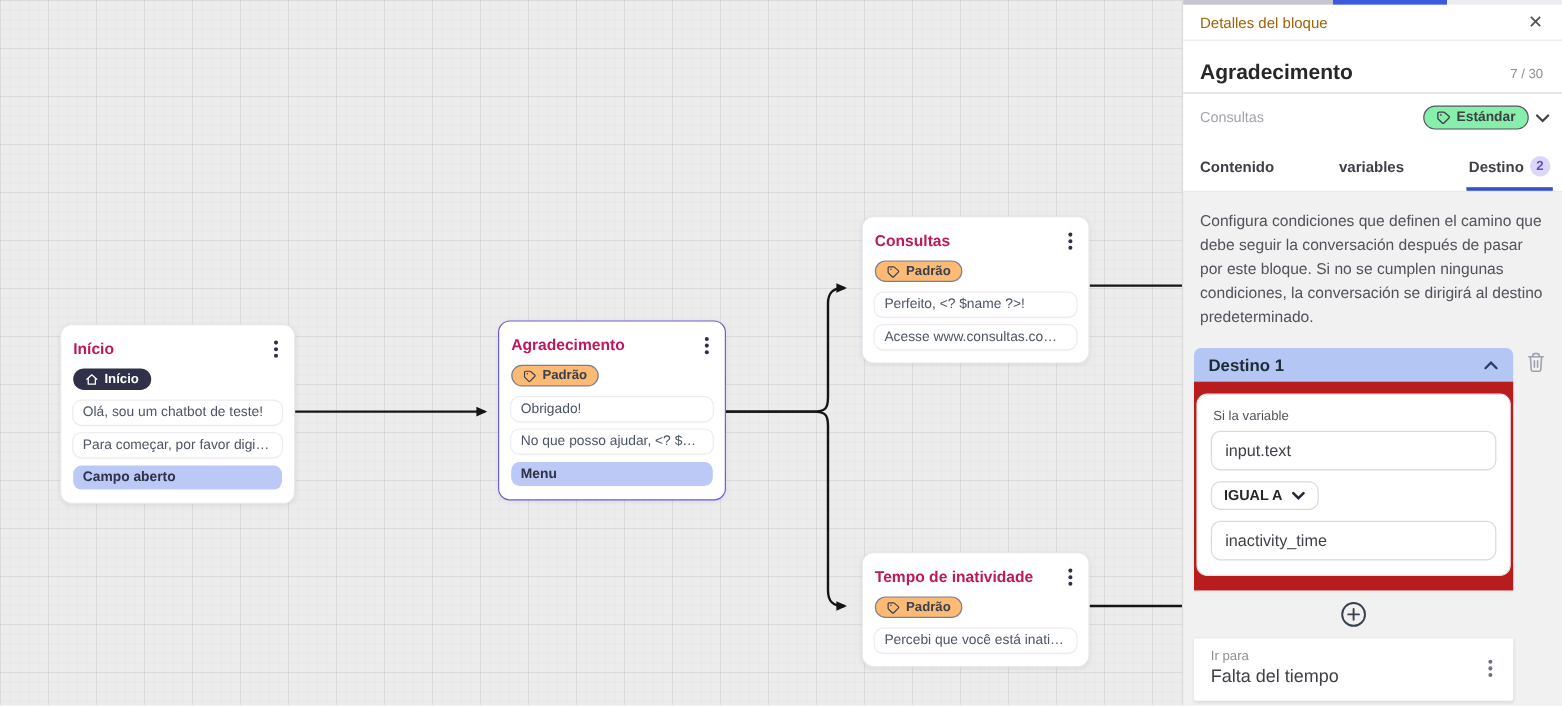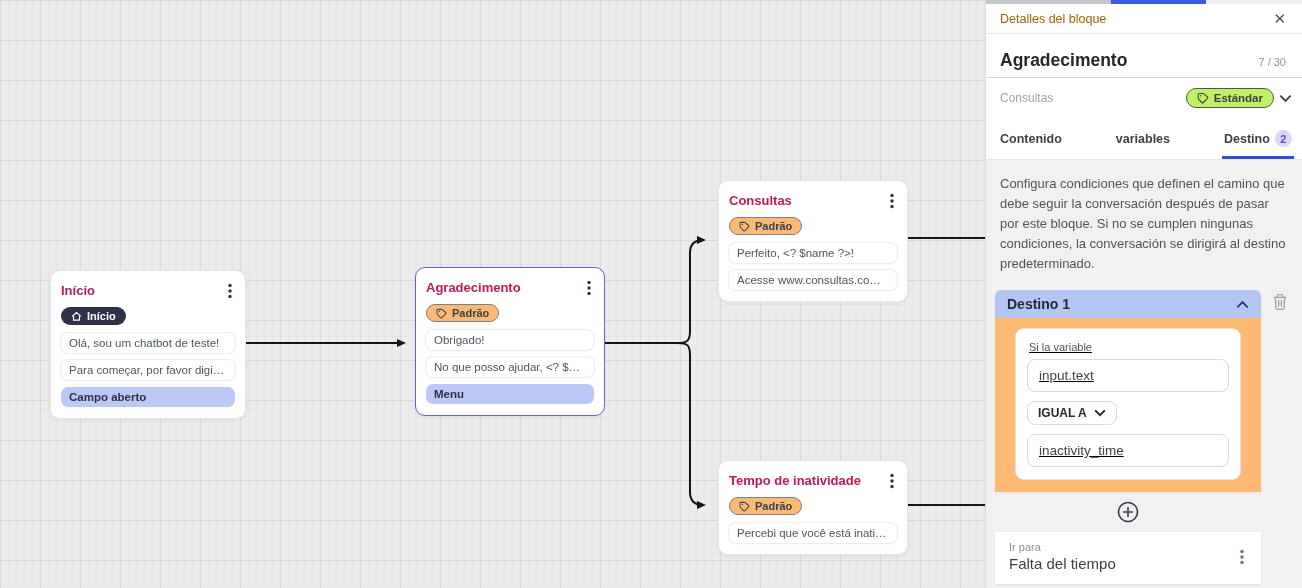--- a/index.html
+++ b/index.html
@@ -53,41 +53,41 @@
   .title-row { display:flex; justify-content:space-between; align-items:flex-end;
     padding:16px 16px 6px 14px; border-bottom:1px solid #d8d8dc; margin:0 0 0 0; }
   .block-name { font-size:17.5px; font-weight:700; color:#27272a; }
   .counter { font-size:11px; color:#8e8e96; padding-bottom:3px; }
   .marker-row { display:flex; justify-content:space-between; align-items:center;
     padding:10px 10px 10px 14px; }
   .marker-label { font-size:12px; color:#a3a3ab; }
   .marker-right { display:flex; align-items:center; gap:5px; color:#3f3f46; }
   .marker-pill { display:inline-flex; align-items:center; gap:5px;
     border:1px solid #52525b; border-radius:12px; padding:3px 10px;
-    font-size:11.5px; font-weight:700; color:#3f3f46; background:#bef264; cursor:pointer; }
+    font-size:11.5px; font-weight:700; color:#3f3f46; background:#86efac; cursor:pointer; }
   .tabs { display:flex; align-items:center; padding:4px 10px 0 12px;
     border-bottom:1px solid #e8e8ec;gap:24px; }
   .tab { font-size:12.5px; font-weight:700; color:#3f3f46; padding:8px 2px 9px;
     margin-right:26px; cursor:pointer; display:flex; align-items:center; gap:5px;
     border-bottom:3px solid transparent; }
   .tab.active { border-bottom-color:#3450cf; }
   .tab-badge { width:17px; height:17px; border-radius:50%; background:#dcd7f8;
     color:#5b50c9; font-size:11px; font-weight:700; display:inline-flex;
     align-items:center; justify-content:center; }
   .tabs .kebab { margin-left:auto; }
 
   .panel-body { flex:1; padding:12px 14px 0 9px; }
   .desc { font-size:13px; line-height:20px; color:#52525b; margin:2px 0 16px 5px; }
 
   .dest-row { display:flex; align-items:flex-start; gap:11px; }
   .dest-card { flex:1; min-width:0; }
   .dest-header { background:#b4c6f4; border-radius:6px 6px 0 0; display:flex;
     justify-content:space-between; align-items:center; padding:6px 12px; cursor:pointer; }
   .dest-header-label { font-size:14px; font-weight:700; color:#1f2937; }
-  .dest-body { background:#fdba74; padding:10px 20px 12px; box-shadow:0 1px 2px rgba(0,0,0,.06);text-decoration:underline; }
+  .dest-body { background:#b91c1c; padding:10px 2px 12px; box-shadow:0 1px 2px rgba(0,0,0,.06); }
   .cond-box { background:#fff; border:1px solid #e4e4e8; border-radius:9px;
     padding:12px 11px; }
   .cond-label { font-size:11px; color:#52525b; margin:0 0 6px 2px; }
   .tfield { border:1px solid #d9d9de; border-radius:8px; background:#fff;
     font-size:13.5px; color:#3f3f46; padding:8px 11px; width:100%; }
   .op-chip { display:inline-flex; align-items:center; gap:7px; margin:9px 0;
     border:1px solid #d9d9de; border-radius:8px; background:#fff; padding:4px 10px;
     font-size:12px; font-weight:700; color:#27272a; cursor:pointer; }
   .plus-row { display:flex; justify-content:center; padding:9px 0; }
   .plus-btn { cursor:pointer; display:inline-flex; }

